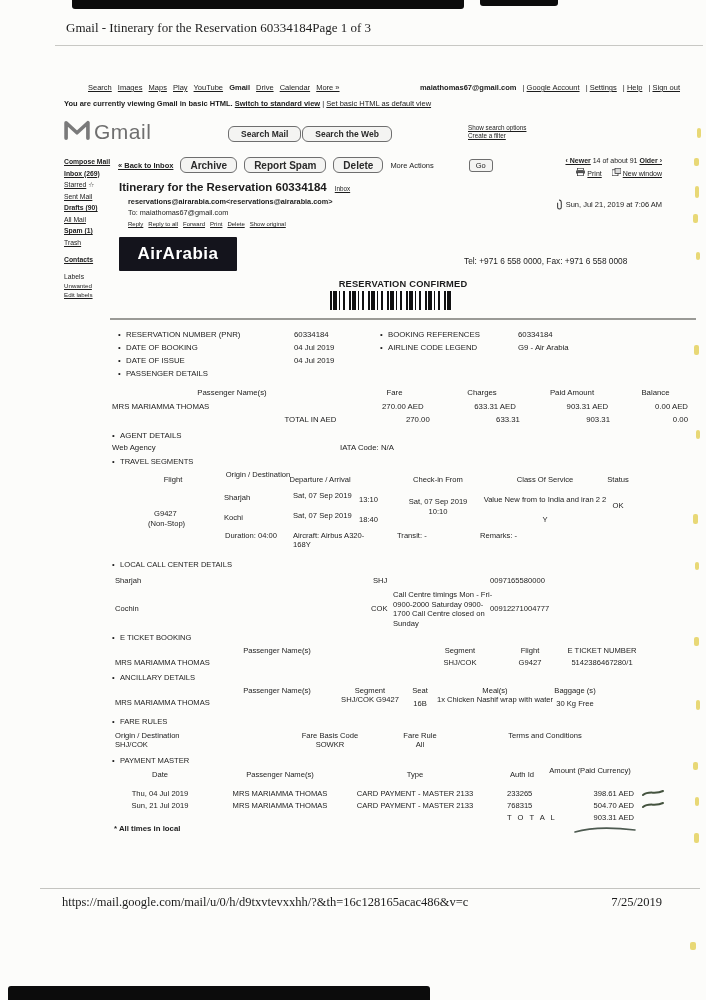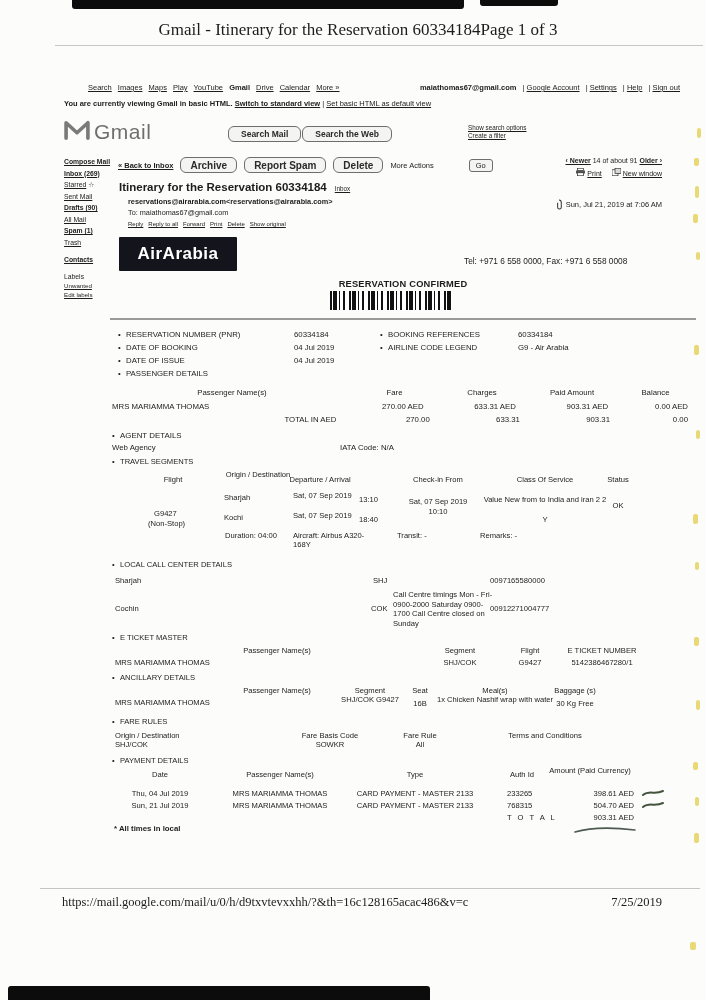--- a/index.html
+++ b/index.html
@@ -6,21 +6,21 @@
   #page{position:relative;width:706px;height:1000px;margin:0 auto;background:#fcfcfa;
         font-family:"Liberation Sans",sans-serif;color:#1c1c1c;overflow:hidden;}
   .serif{font-family:"Liberation Serif",serif;}
   .lk{text-decoration:underline;cursor:pointer;color:#1c1c1c;}
   .b{font-weight:bold;}
   .ctr{text-align:center;}
   .rt{text-align:right;}
   .pre{white-space:pre-line;}
 
   
-  .print-hdr{position:absolute;top:20px;left:60px;width:596px;display:flex;justify-content:center;font-size:17px;}
+  .print-hdr{position:absolute;top:20px;left:66px;width:596px;display:flex;justify-content:flex-start;font-size:13px;}
   .hdr-rule{position:absolute;top:45px;left:55px;width:648px;height:1px;background:#c8c8c4;}
   .ftr-rule{position:absolute;top:888px;left:40px;width:660px;height:1px;background:#c4c4c0;}
   .print-ftr{position:absolute;top:895px;left:62px;width:600px;display:flex;justify-content:space-between;font-size:12.5px;}
 
   
   .topnav{position:absolute;top:83px;left:64px;width:596px;display:flex;justify-content:space-between;font-size:7.5px;margin-left:24px;}
   .topnav span{margin-right:4px;}
   .notice{position:absolute;top:99px;left:64px;font-size:7.5px;}
   .gmail-logo{position:absolute;top:120px;left:64px;display:flex;align-items:center;gap:4px;color:#6f6f6f;}
   .gmail-logo .wordmark{font-size:21px;letter-spacing:.5px;}
@@ -353,21 +353,21 @@
     <span class="cell" style="top:16px;left:3px;">Sharjah</span>
     <span class="cell" style="top:16px;left:261px;">SHJ</span>
     <span class="cell" style="top:16px;left:378px;">0097165580000</span>
     <span class="cell" style="top:44px;left:3px;">Cochin</span>
     <span class="cell" style="top:44px;left:259px;">COK</span>
     <span class="cell" style="top:30px;left:281px;width:104px;line-height:9.5px;">Call Centre timings Mon - Fri-0900-2000 Saturday 0900-1700 Call Centre closed on Sunday</span>
     <span class="cell" style="top:44px;left:378px;">00912271004777</span>
   </div>
 
   <div class="etk">
-    <div class="cell sect-title" style="top:0;left:0;"><span class="bullet">•</span><span>E TICKET MASTER</span></div>
+    <div class="cell sect-title" style="top:0;left:0;"><span class="bullet">•</span><span>E TICKET BOOKING</span></div>
     <span class="cell cw" style="top:13px;left:165px;">Passenger Name(s)</span>
     <span class="cell cw" style="top:13px;left:348px;">Segment</span>
     <span class="cell cw" style="top:13px;left:418px;">Flight</span>
     <span class="cell cw" style="top:13px;left:490px;">E TICKET NUMBER</span>
     <span class="cell" style="top:25px;left:3px;">MRS MARIAMMA THOMAS</span>
     <span class="cell cw" style="top:25px;left:348px;">SHJ/COK</span>
     <span class="cell cw" style="top:25px;left:418px;">G9427</span>
     <span class="cell cw" style="top:25px;left:490px;">5142386467280/1</span>
   </div>
 
@@ -392,21 +392,21 @@
     <span class="cell" style="top:14px;left:3px;">Origin / Destination</span>
     <span class="cell cw" style="top:14px;left:218px;">Fare Basis Code</span>
     <span class="cell cw" style="top:14px;left:308px;">Fare Rule</span>
     <span class="cell cw" style="top:14px;left:433px;">Terms and Conditions</span>
     <span class="cell" style="top:23px;left:3px;">SHJ/COK</span>
     <span class="cell cw" style="top:23px;left:218px;">SOWKR</span>
     <span class="cell cw" style="top:23px;left:308px;">All</span>
   </div>
 
   <div class="pay">
-    <div class="cell sect-title" style="top:0;left:0;"><span class="bullet">•</span><span>PAYMENT DETAILS</span></div>
+    <div class="cell sect-title" style="top:0;left:0;"><span class="bullet">•</span><span>PAYMENT MASTER</span></div>
     <span class="cell cw" style="top:14px;left:48px;">Date</span>
     <span class="cell cw" style="top:14px;left:168px;">Passenger Name(s)</span>
     <span class="cell cw" style="top:14px;left:303px;">Type</span>
     <span class="cell cw" style="top:14px;left:410px;">Auth Id</span>
     <span class="cell cw pre ctr" style="top:10px;left:478px;line-height:9px;">Amount
 (Paid Currency)</span>
 
     <span class="cell cw" style="top:33px;left:48px;">Thu, 04 Jul 2019</span>
     <span class="cell cw" style="top:33px;left:168px;">MRS MARIAMMA THOMAS</span>
     <span class="cell cw" style="top:33px;left:303px;">CARD PAYMENT - MASTER  2133</span>

